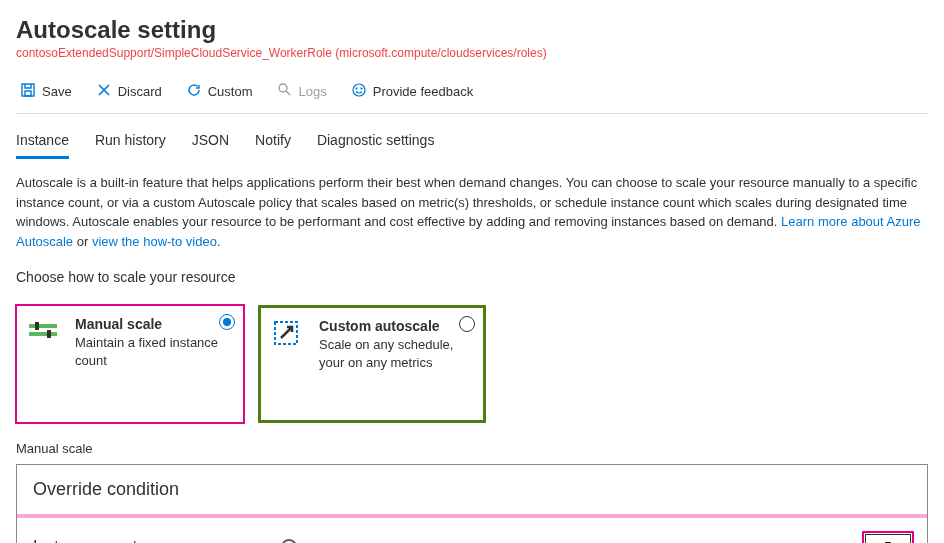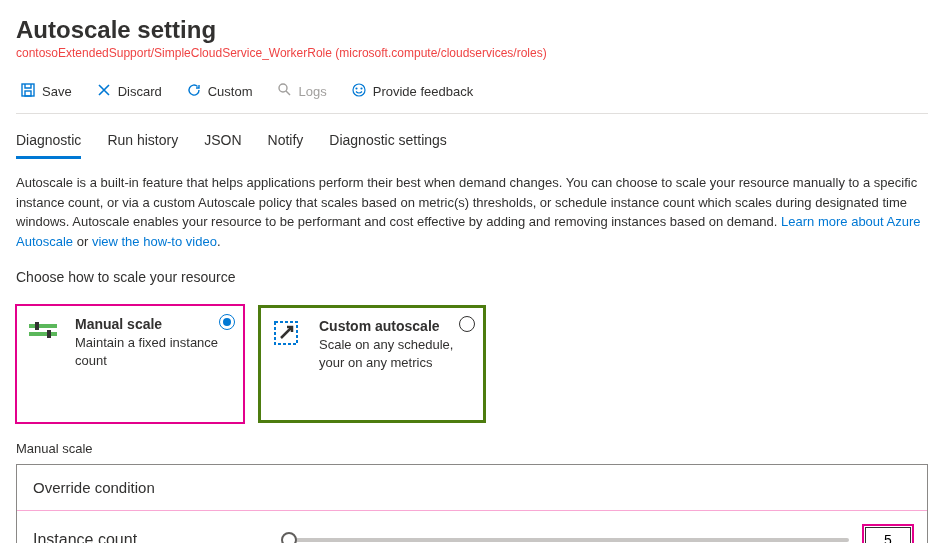--- a/index.html
+++ b/index.html
@@ -34,21 +34,21 @@
     position: absolute; top: 8px; right: 8px; width: 16px; height: 16px;
     border: 1px solid #323130; border-radius: 50%; display: flex; align-items: center; justify-content: center;
   }
   .card.selected .radio { border-color: #0078d4; }
   .card.selected .radio::after { content: ""; width: 8px; height: 8px; background: #0078d4; border-radius: 50%; }
   .card-icon { width: 36px; height: 28px; flex-shrink: 0; margin-top: 2px;}
   .card-title { font-weight: 600; font-size: 14px; margin-bottom: 2px; }
   .card-desc { font-size: 13px; color: #323130; line-height: 1.35; }
   .manual-label { margin-top: 18px; font-size: 13px; }
   .override-box { border: 1px solid #8a8886; margin-top: 8px; padding: 0; }
-  .override-header { padding: 14px 16px; font-size: 15px; border-bottom: 1px solid #f9a8d4; }
+  .override-header { padding: 14px 16px; font-size: 18px; border-bottom: 4px solid #f9a8d4; }
   .override-row { display: flex; align-items: center; padding: 16px; gap: 16px; }
   .row-label { width: 240px; font-size: 16px; }
   .slider-wrap { flex: 1; display: flex; align-items: center; position: relative; }
   .slider-track { height: 4px; background: #c8c6c4; width: 100%; border-radius: 2px; }
   .slider-thumb { position: absolute; left: 0; width: 16px; height: 16px; border: 2px solid #605e5c; border-radius: 50%; background: #fff; margin-left: -8px; }
   .count-input {
     width: 46px; height: 26px; border: 1px solid #323130; text-align: center; font-size: 14px;
     outline: 2px solid #e3008c; outline-offset: 1px;
   }
 </style>
@@ -102,21 +102,21 @@
           <circle cx="5.5" cy="6.5" r="0.5" fill="#0078d4"></circle>
           <circle cx="10.5" cy="6.5" r="0.5" fill="#0078d4"></circle>
           <path d="M5 9.5c1 1.2 2 1.5 3 1.5s2-.3 3-1.5"></path>
         </svg>
     </span>
     <span>Provide feedback</span>
   </button>
 </div>
 
 <div class="tabs">
-  <div class="tab active">Diagnostic</div>
+  <div class="tab active">Instance</div>
   <div class="tab">Run history</div>
   <div class="tab">JSON</div>
   <div class="tab">Notify</div>
   <div class="tab">Diagnostic settings</div>
 </div>
 
 <div class="desc">
   <span>Autoscale is a built-in feature that helps applications perform their best when demand changes. You can choose to scale your resource manually to a specific instance count, or via a custom Autoscale policy that scales based on metric(s) thresholds, or schedule instance count which scales during designated time windows. Autoscale enables your resource to be performant and cost effective by adding and removing instances based on demand. </span>
   <a href="#">Learn more about Azure Autoscale</a>
   <span> or </span>

